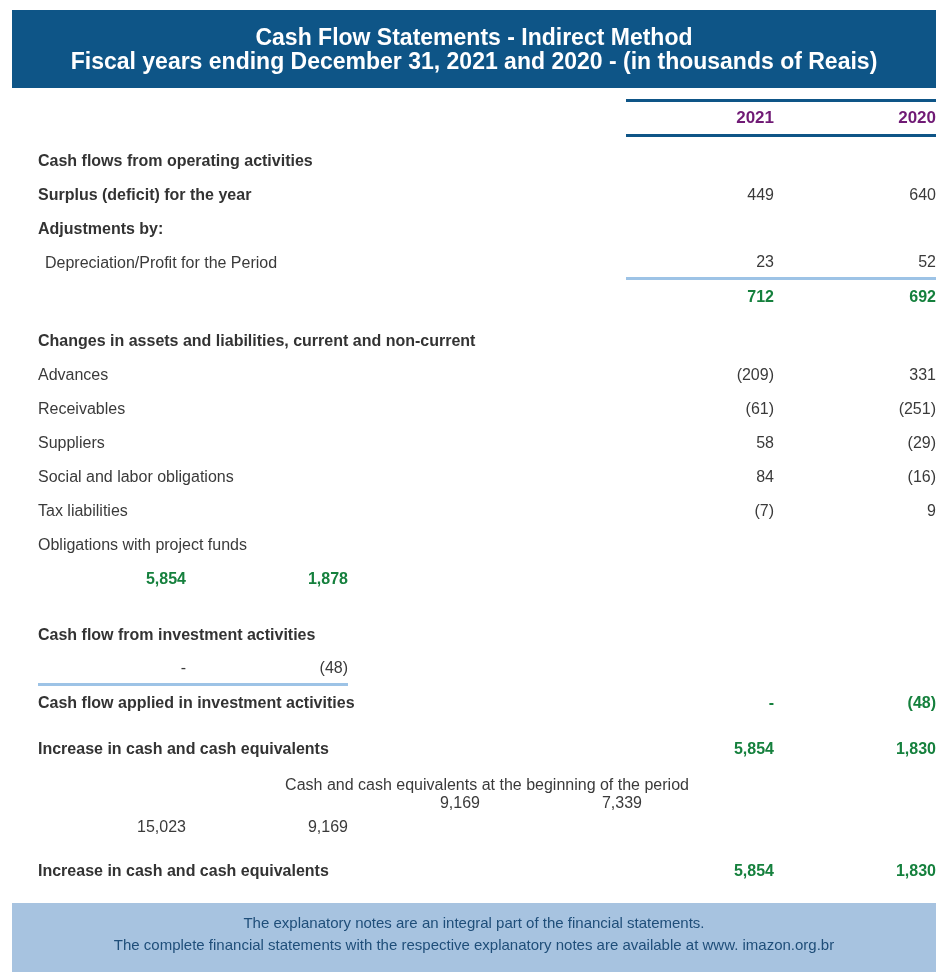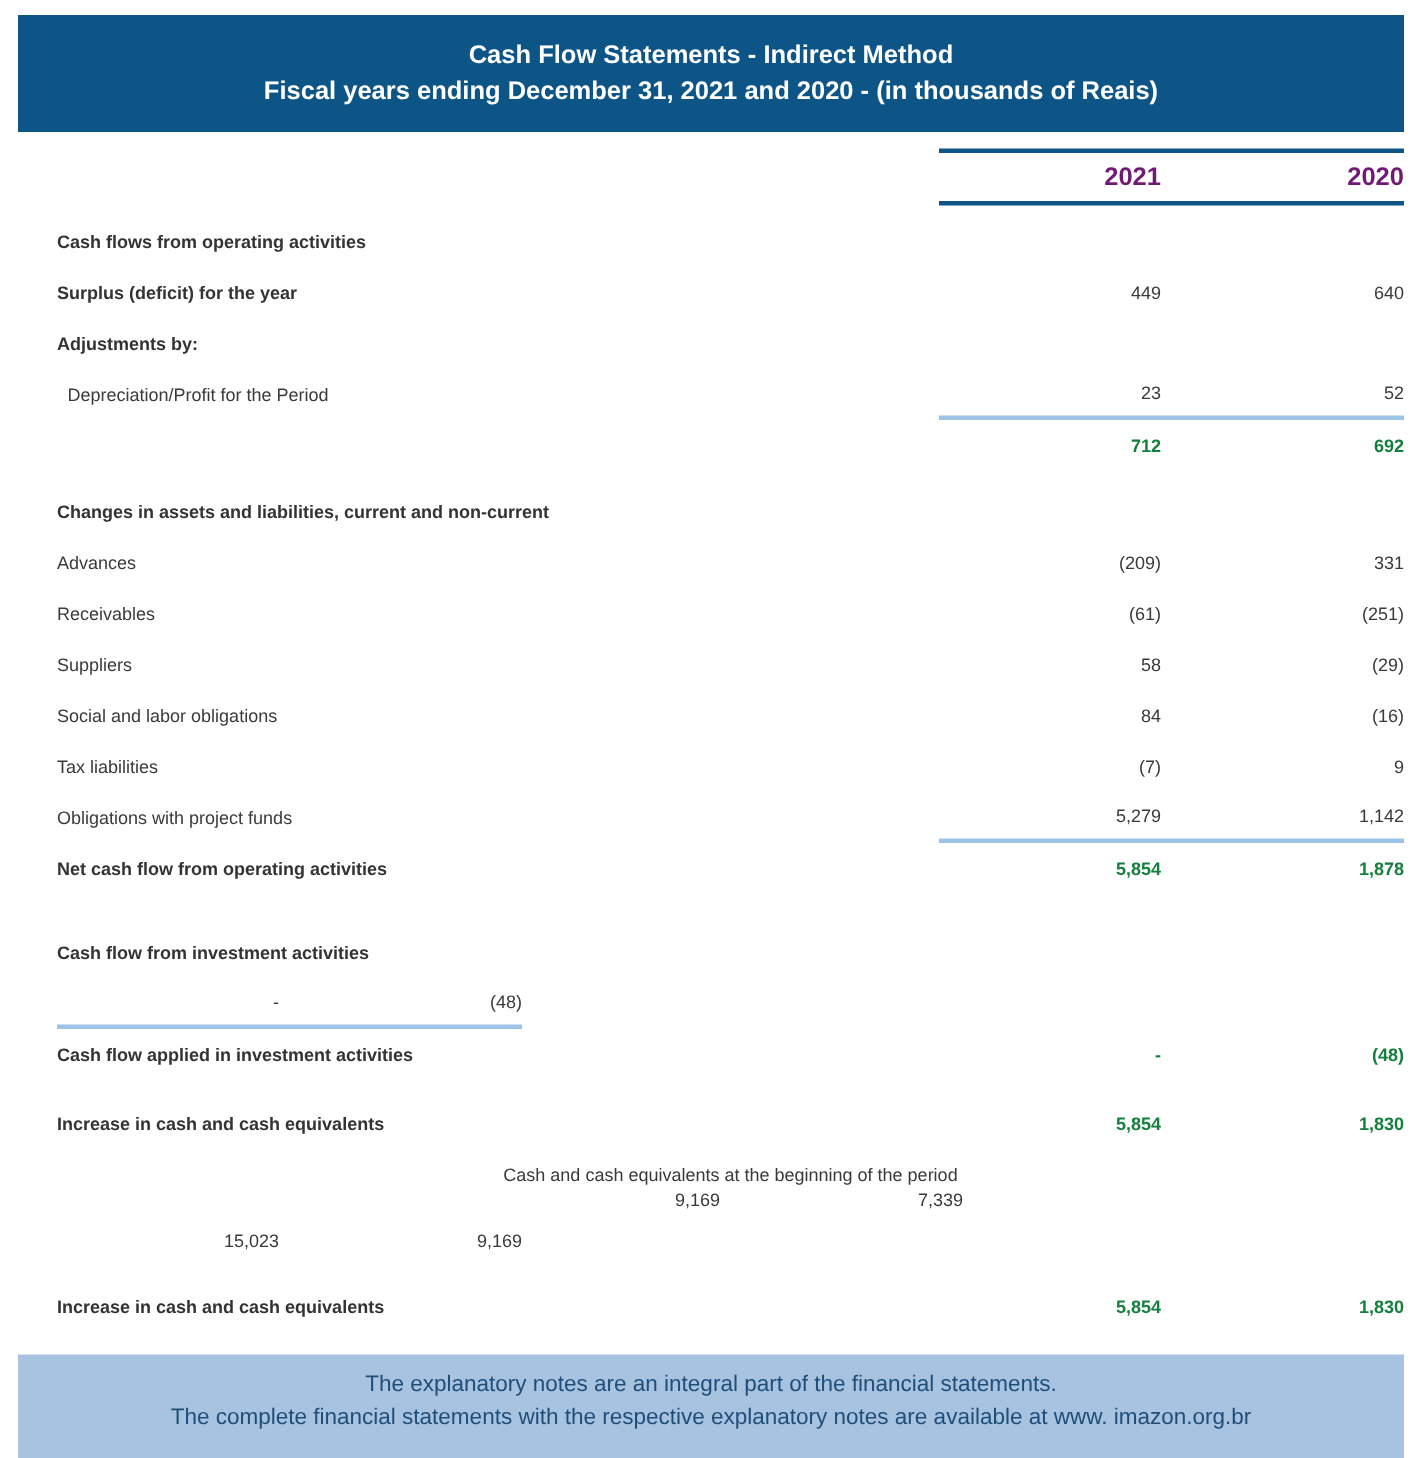--- a/index.html
+++ b/index.html
@@ -19,21 +19,21 @@
     font-family: "Liberation Sans", sans-serif;
     color: var(--text);
     overflow: hidden;
   }
   .header-bar {
     margin: 10px 10px 0 12px;
     height: 78px;
     background: var(--header-bg);
     color: #ffffff;
     font-weight: bold;
-    font-size: 17px;
+    font-size: 23px;
     line-height: 24px;
     display: flex;
     flex-direction: column;
     justify-content: center;
     text-align: center;
   }
   .year-header {
     margin: 11px 10px 0 auto;
     width: 310px;
     height: 38px;
@@ -45,21 +45,21 @@
     font-size: 17px;
     color: #701a75;
   }
   .table-body {
     margin: 7px 10px 0 38px;
   }
   .row {
     display: flex;
     align-items: center;
     height: 34px;
-    font-size: 12px;
+    font-size: 16px;
   }
   .label { flex: 1; }
   .label.bold { font-weight: bold; color: #333333; }
   .label.indent { padding-left: 7px; }
   .nums {
     width: 310px;
     height: 100%;
     display: flex;
     align-items: center;
   }
@@ -167,27 +167,22 @@
       </div>
       <div class="row">
         <div class="label">Tax liabilities</div>
         <div class="nums">
           <div class="val v1">(7)</div>
           <div class="val v2">9</div>
         </div>
       </div>
       <div class="row">
         <div class="label">Obligations with project funds</div>
-        <div class="nums rule">
-          <div class="val v1">5,279</div>
-          <div class="val v2">1,142</div>
-        </div>
-      </div>
-      <div class="row">
-        <div class="label bold">Net cash flow from operating activities</div>
+      </div>
+      <div class="row">
         <div class="nums vals-bold">
           <div class="val v1">5,854</div>
           <div class="val v2">1,878</div>
         </div>
       </div>
       <div class="row" style="margin-top: 22px;">
         <div class="label bold">Cash flow from investment activities</div>
         <div class="nums">
           <div class="val v1"></div>
           <div class="val v2"></div>

